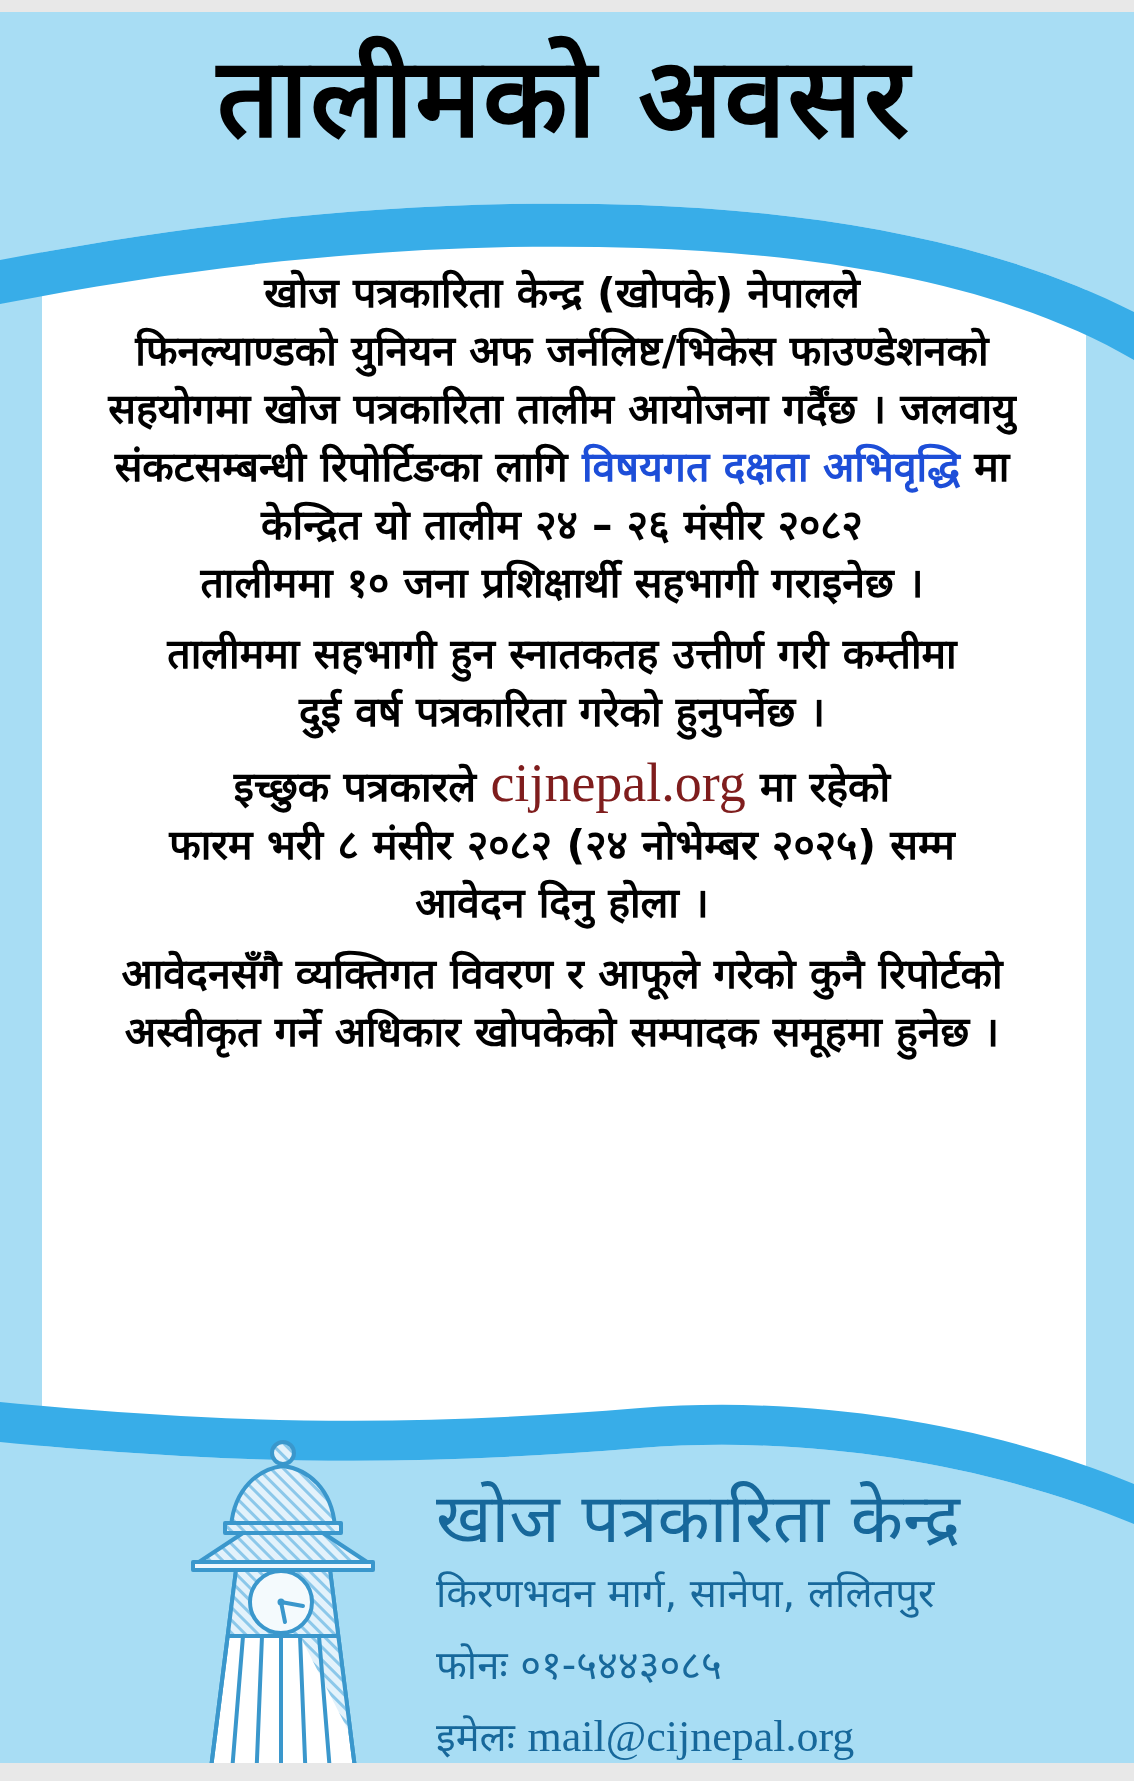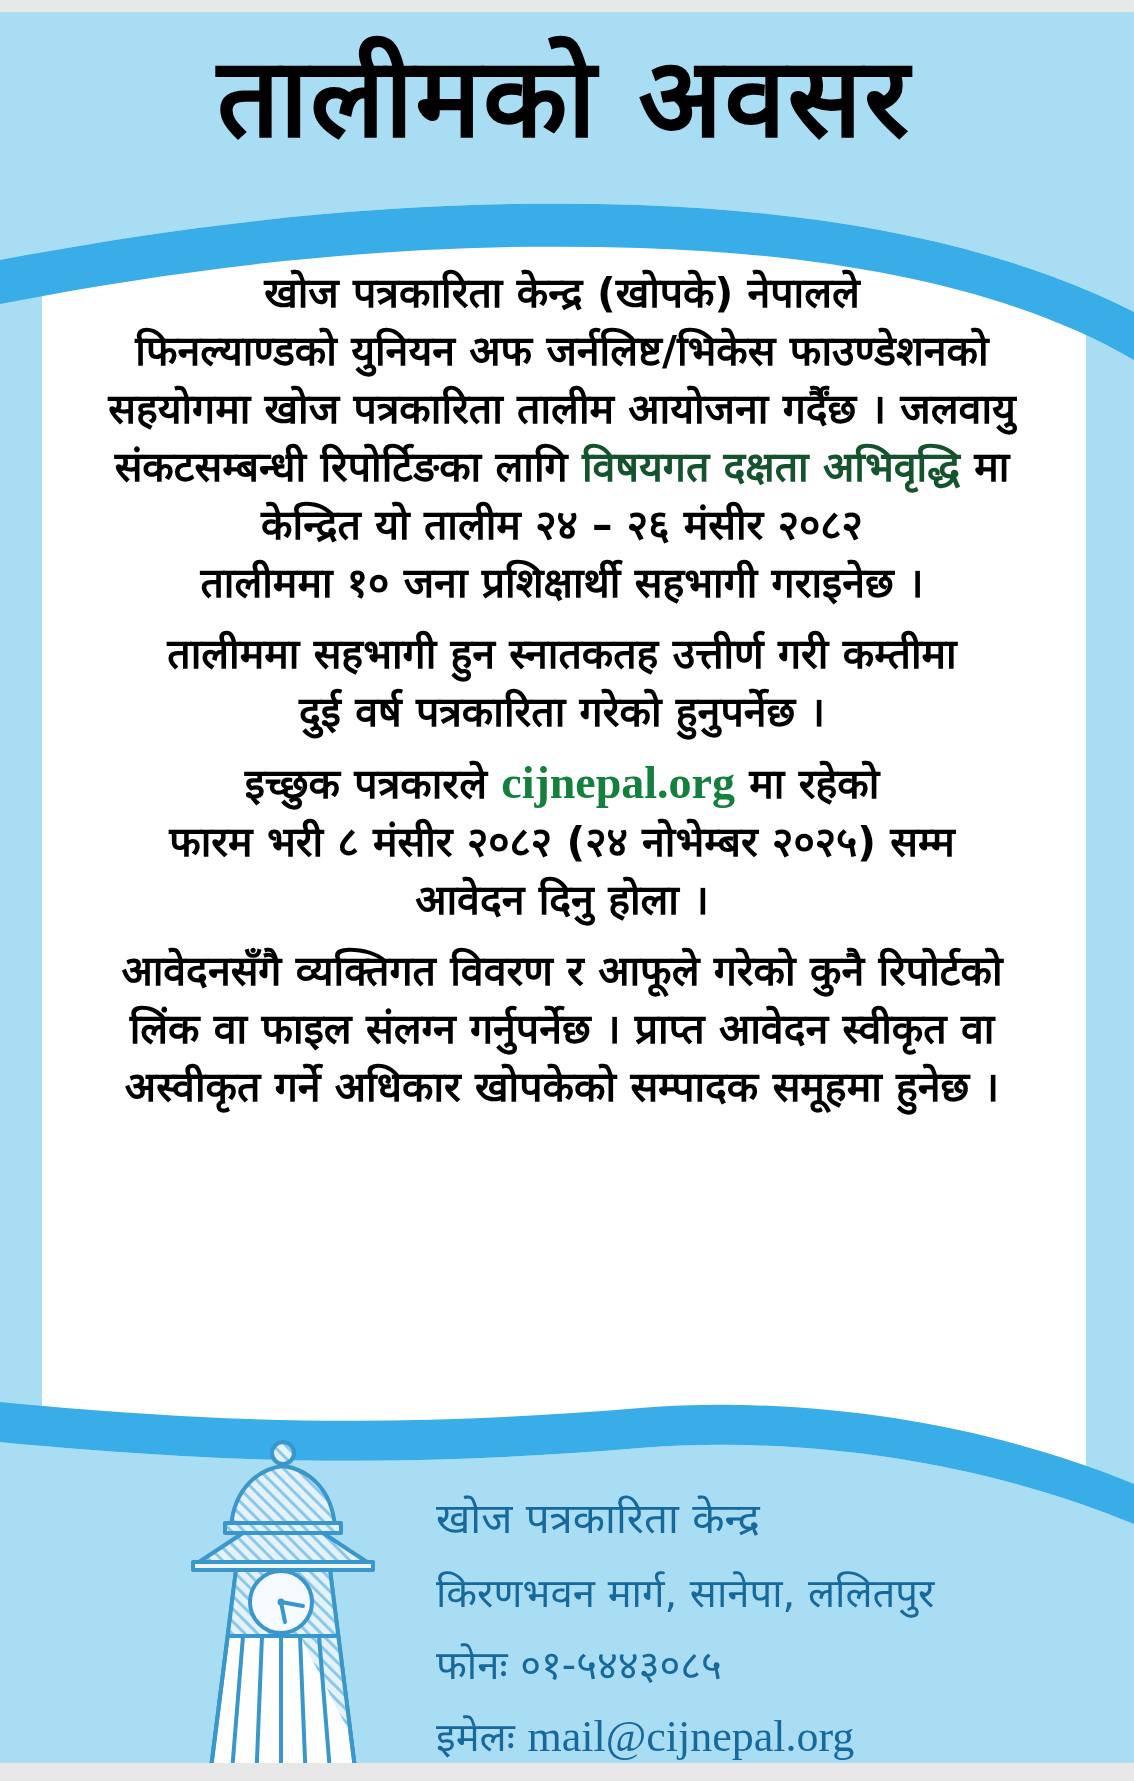--- a/index.html
+++ b/index.html
@@ -36,35 +36,35 @@
     left: 60px;
     right: 70px;
     text-align: center;
     color: #000000;
     font-size: 41px;
     font-weight: bold;
   }
   .body-line { line-height: 58px; white-space: nowrap; }
   .body-line.gap { margin-top: 13px; text-align: center; }
   .body-line .normal { color: #000000; }
-  .body-line .highlight { color: #14532d; }
+  .body-line .highlight { color: #1d4ed8; }
   .body-line .link {
-    color: #15803d;
+    color: #7f1d1d;
     font-family: "Liberation Serif", "DejaVu Serif", serif;
-    font-weight: bold;
-    font-size: 46px;
+    font-weight: normal;
+    font-size: 54px;
   }
   .footer-text {
     position: absolute;
     left: 436px;
     top: 1472px;
     color: #17689B;
   }
   .footer-org {
-    font-size: 42px;
+    font-size: 68px;
     line-height: 70px;
     height: 73px;
     white-space: nowrap;
   }
   .footer-line {
     font-size: 40px;
     line-height: 72px;
     height: 72px;
     white-space: nowrap;
   }
@@ -127,21 +127,20 @@
       <div class="body-line"><span class="normal">सहयोगमा खोज पत्रकारिता तालीम आयोजना गर्दैंछ । जलवायु</span></div>
       <div class="body-line"><span class="normal">संकटसम्बन्धी रिपोर्टिङका लागि </span><span class="highlight">विषयगत दक्षता अभिवृद्धि</span><span class="normal"> मा</span></div>
       <div class="body-line"><span class="normal">केन्द्रित यो तालीम २४ – २६ मंसीर २०८२</span></div>
       <div class="body-line"><span class="normal">तालीममा १० जना प्रशिक्षार्थी सहभागी गराइनेछ ।</span></div>
       <div class="body-line gap"><span class="normal">तालीममा सहभागी हुन स्नातकतह उत्तीर्ण गरी कम्तीमा</span></div>
       <div class="body-line"><span class="normal">दुई वर्ष पत्रकारिता गरेको हुनुपर्नेछ ।</span></div>
       <div class="body-line gap"><span class="normal">इच्छुक पत्रकारले </span><span class="link">cijnepal.org</span><span class="normal"> मा रहेको</span></div>
       <div class="body-line"><span class="normal">फारम भरी ८ मंसीर २०८२ (२४ नोभेम्बर २०२५) सम्म</span></div>
       <div class="body-line"><span class="normal">आवेदन दिनु होला ।</span></div>
       <div class="body-line gap"><span class="normal">आवेदनसँगै व्यक्तिगत विवरण र आफूले गरेको कुनै रिपोर्टको</span></div>
-      <div class="body-line"><span class="normal">लिंक वा फाइल संलग्न गर्नुपर्नेछ । प्राप्त आवेदन स्वीकृत वा</span></div>
       <div class="body-line"><span class="normal">अस्वीकृत गर्ने अधिकार खोपकेको सम्पादक समूहमा हुनेछ ।</span></div>
     </div>
 
   <div class="footer-text">
     <div class="footer-org">खोज पत्रकारिता केन्द्र</div>
     <div class="footer-line">किरणभवन मार्ग, सानेपा, ललितपुर</div>
     <div class="footer-line">फोनः ०१-५४४३०८५</div>
     <div class="footer-line"><span>इमेलः</span> <span class="latin">mail@cijnepal.org</span></div>
   </div>
 

